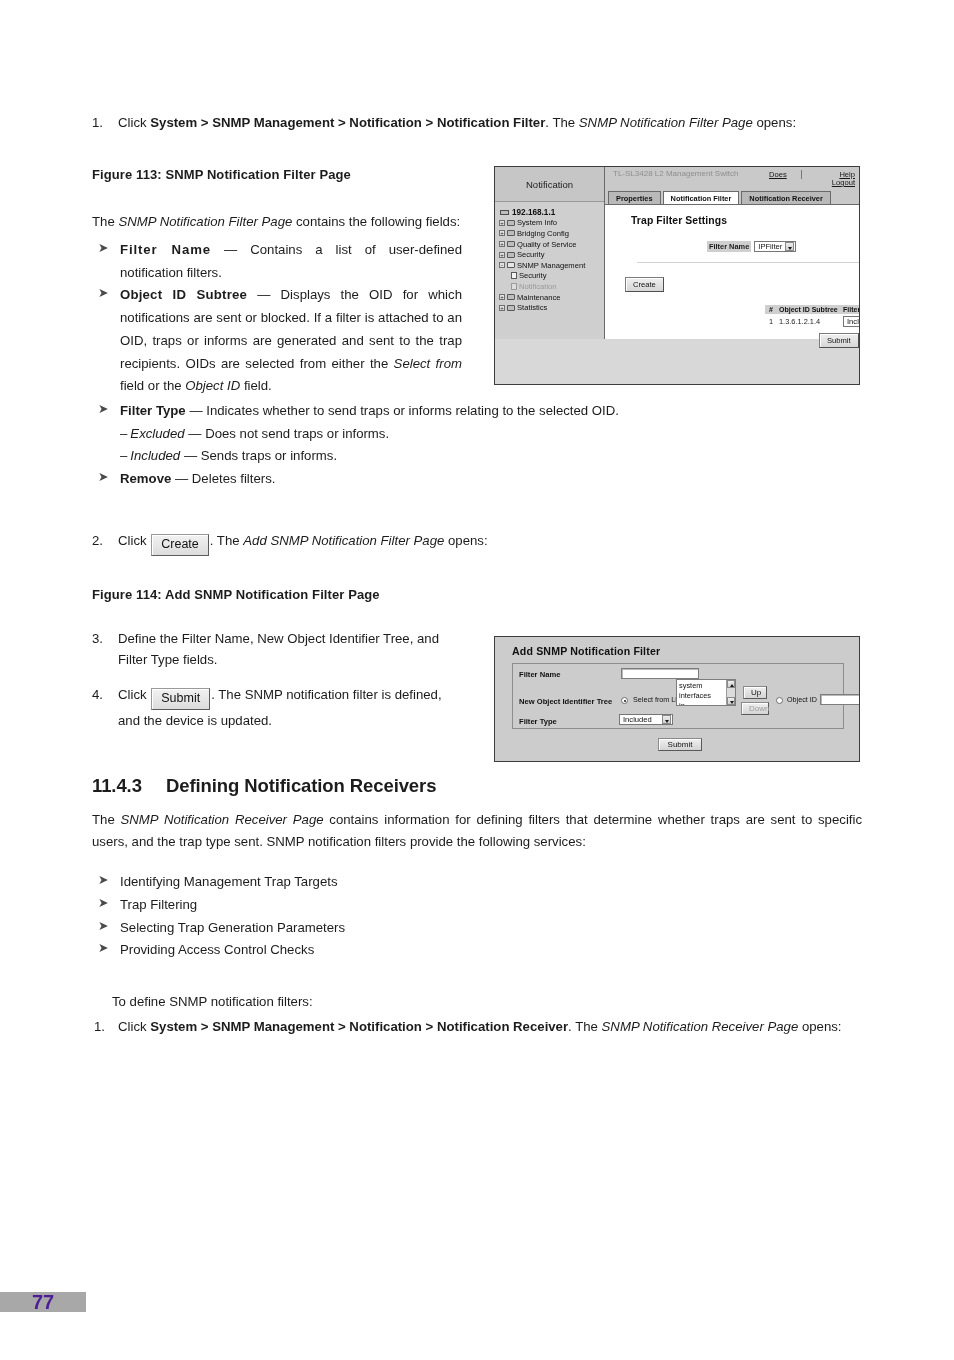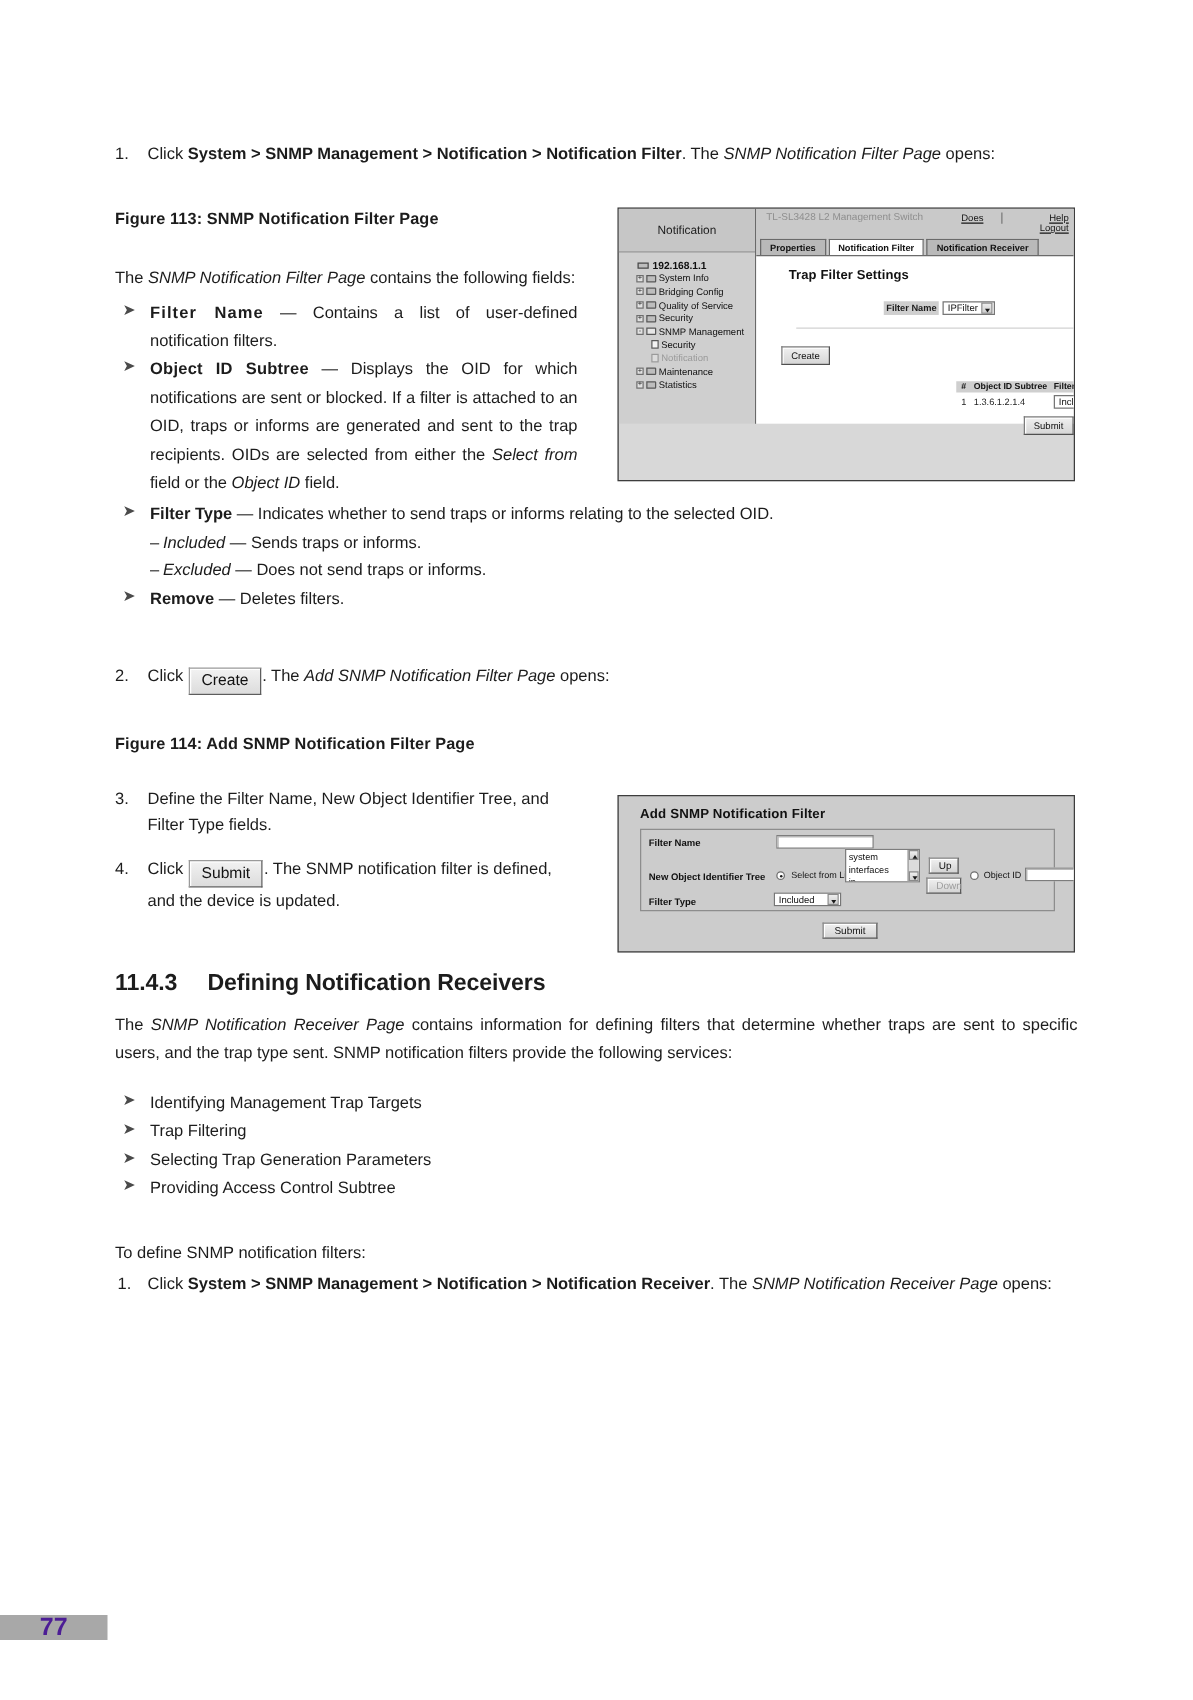--- a/index.html
+++ b/index.html
@@ -78,21 +78,21 @@
   .f113-logobar .brand .tick { font-size:10px; vertical-align:6px; }
   .f113-logobar .dots { position:absolute; left:13px; top:5px; width:30px; height:16px; }
 
   .f113-main { display:flex; height:172px; }
   .f113-side { width:110px; background:#cfcfcf; border-right:1px solid #6a6a6a; }
   .f113-side .sidetitle {
     text-align:center; font-size:9.5px; color:#1d1d1d;
     padding:12px 0 11px 0; background:#c6c6c6;
     border-bottom:1px solid #9a9a9a;
   }
-  .tree { padding:5px 2px 0 14px; }
+  .tree { padding:5px 2px 0 4px; }
   .tnode { display:flex; align-items:center; font-size:7.6px; color:#101010; height:10.6px; white-space:nowrap; }
   .tnode .exp {
     display:inline-block; width:6px; height:6px; line-height:5px; text-align:center;
     border:1px solid #6f6f6f; background:#e2e2e2; font-size:6px; margin-right:2px; color:#222;
   }
   .tnode .fld {
     display:inline-block; width:8px; height:6px; margin-right:2px;
     background:#bdbdbd; border:1px solid #585858; border-radius:0 1px 1px 0;
   }
   .tnode .pg {
@@ -278,28 +278,28 @@
     <ul class="arrows" style="margin-top:2px;">
       <li>
         <span class="arw">➤</span>
         <span class="b">Filter Type</span>
         <span>—</span>
         <span>Indicates whether to send traps or informs relating to the selected OID.</span>
       </li>
     </ul>
     <ul class="dashes">
       <li>
+        <span class="dsh">–</span><span class="i">Excluded</span>
+        <span>—</span>
+        <span>Does not send traps or informs.</span>
+      </li>
+      <li>
         <span class="dsh">–</span><span class="i">Included</span>
         <span>—</span>
         <span>Sends traps or informs.</span>
-      </li>
-      <li>
-        <span class="dsh">–</span><span class="i">Excluded</span>
-        <span>—</span>
-        <span>Does not send traps or informs.</span>
       </li>
     </ul>
 
     <ul class="arrows">
       <li>
         <span class="arw">➤</span>
         <span class="b">Remove</span>
         <span>—</span>
         <span>Deletes filters.</span>
       </li>
@@ -325,24 +325,24 @@
     <h2 class="sec" style="margin-top:43px;">
       <span class="secnum">11.4.3</span><span>Defining Notification Receivers</span>
     </h2>
 
     <p class="para" style="margin-top:12px;"><span>The </span><span class="i">SNMP Notification Receiver Page</span><span> contains information for defining filters that determine whether traps are sent to specific users, and the trap type sent. SNMP notification filters provide the following services:</span></p>
 
     <ul class="arrows" style="margin-top:17px;">
       <li><span class="arw">➤</span><span>Identifying Management Trap Targets</span></li>
       <li><span class="arw">➤</span><span>Trap Filtering</span></li>
       <li><span class="arw">➤</span><span>Selecting Trap Generation Parameters</span></li>
-      <li><span class="arw">➤</span><span>Providing Access Control Subtree</span></li>
+      <li><span class="arw">➤</span><span>Providing Access Control Checks</span></li>
     </ul>
 
-    <p class="para" style="margin-top:29px;">To define SNMP notification filters:</p>
+    <p class="para" style="margin-top:29px;margin-left:20px;">To define SNMP notification filters:</p>
 
     <div class="step" style="margin-top:2px;">
       <span class="num" style="padding-left:2px;">1.</span>
       <span class="body"><span>Click</span> <span class="b">System &gt; SNMP Management &gt; Notification &gt; Notification Receiver</span><span>. The </span><span class="i">SNMP Notification Receiver Page</span><span> opens:</span></span>
     </div>
 
   </div>
 
   <div class="fig113">
 

